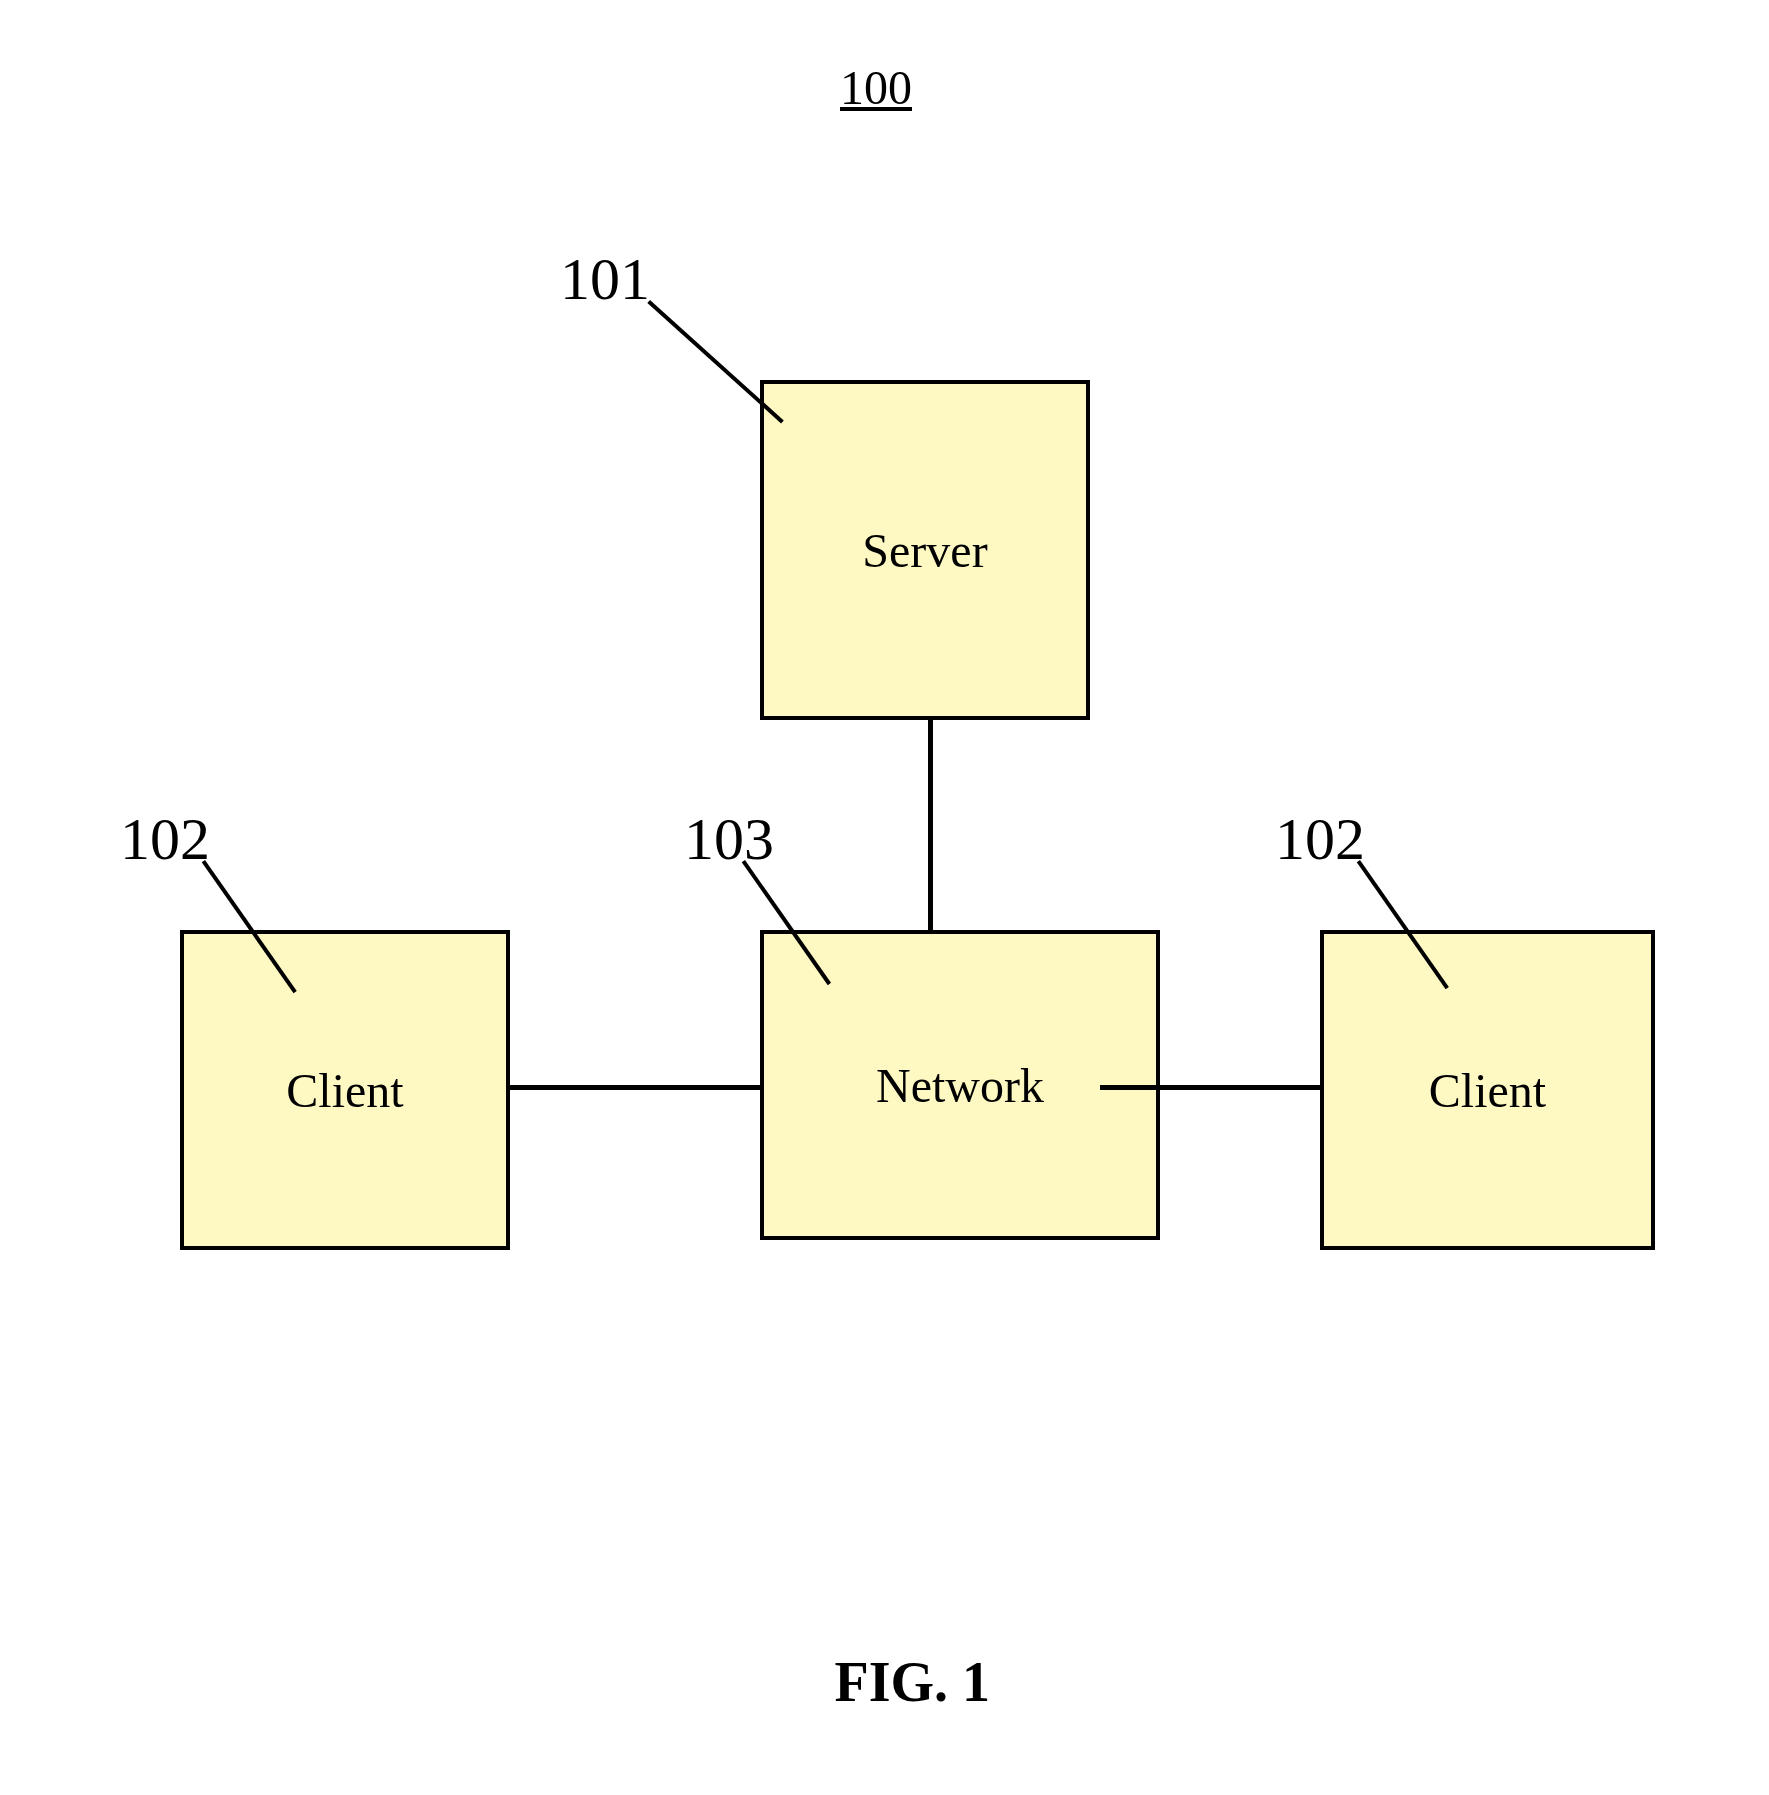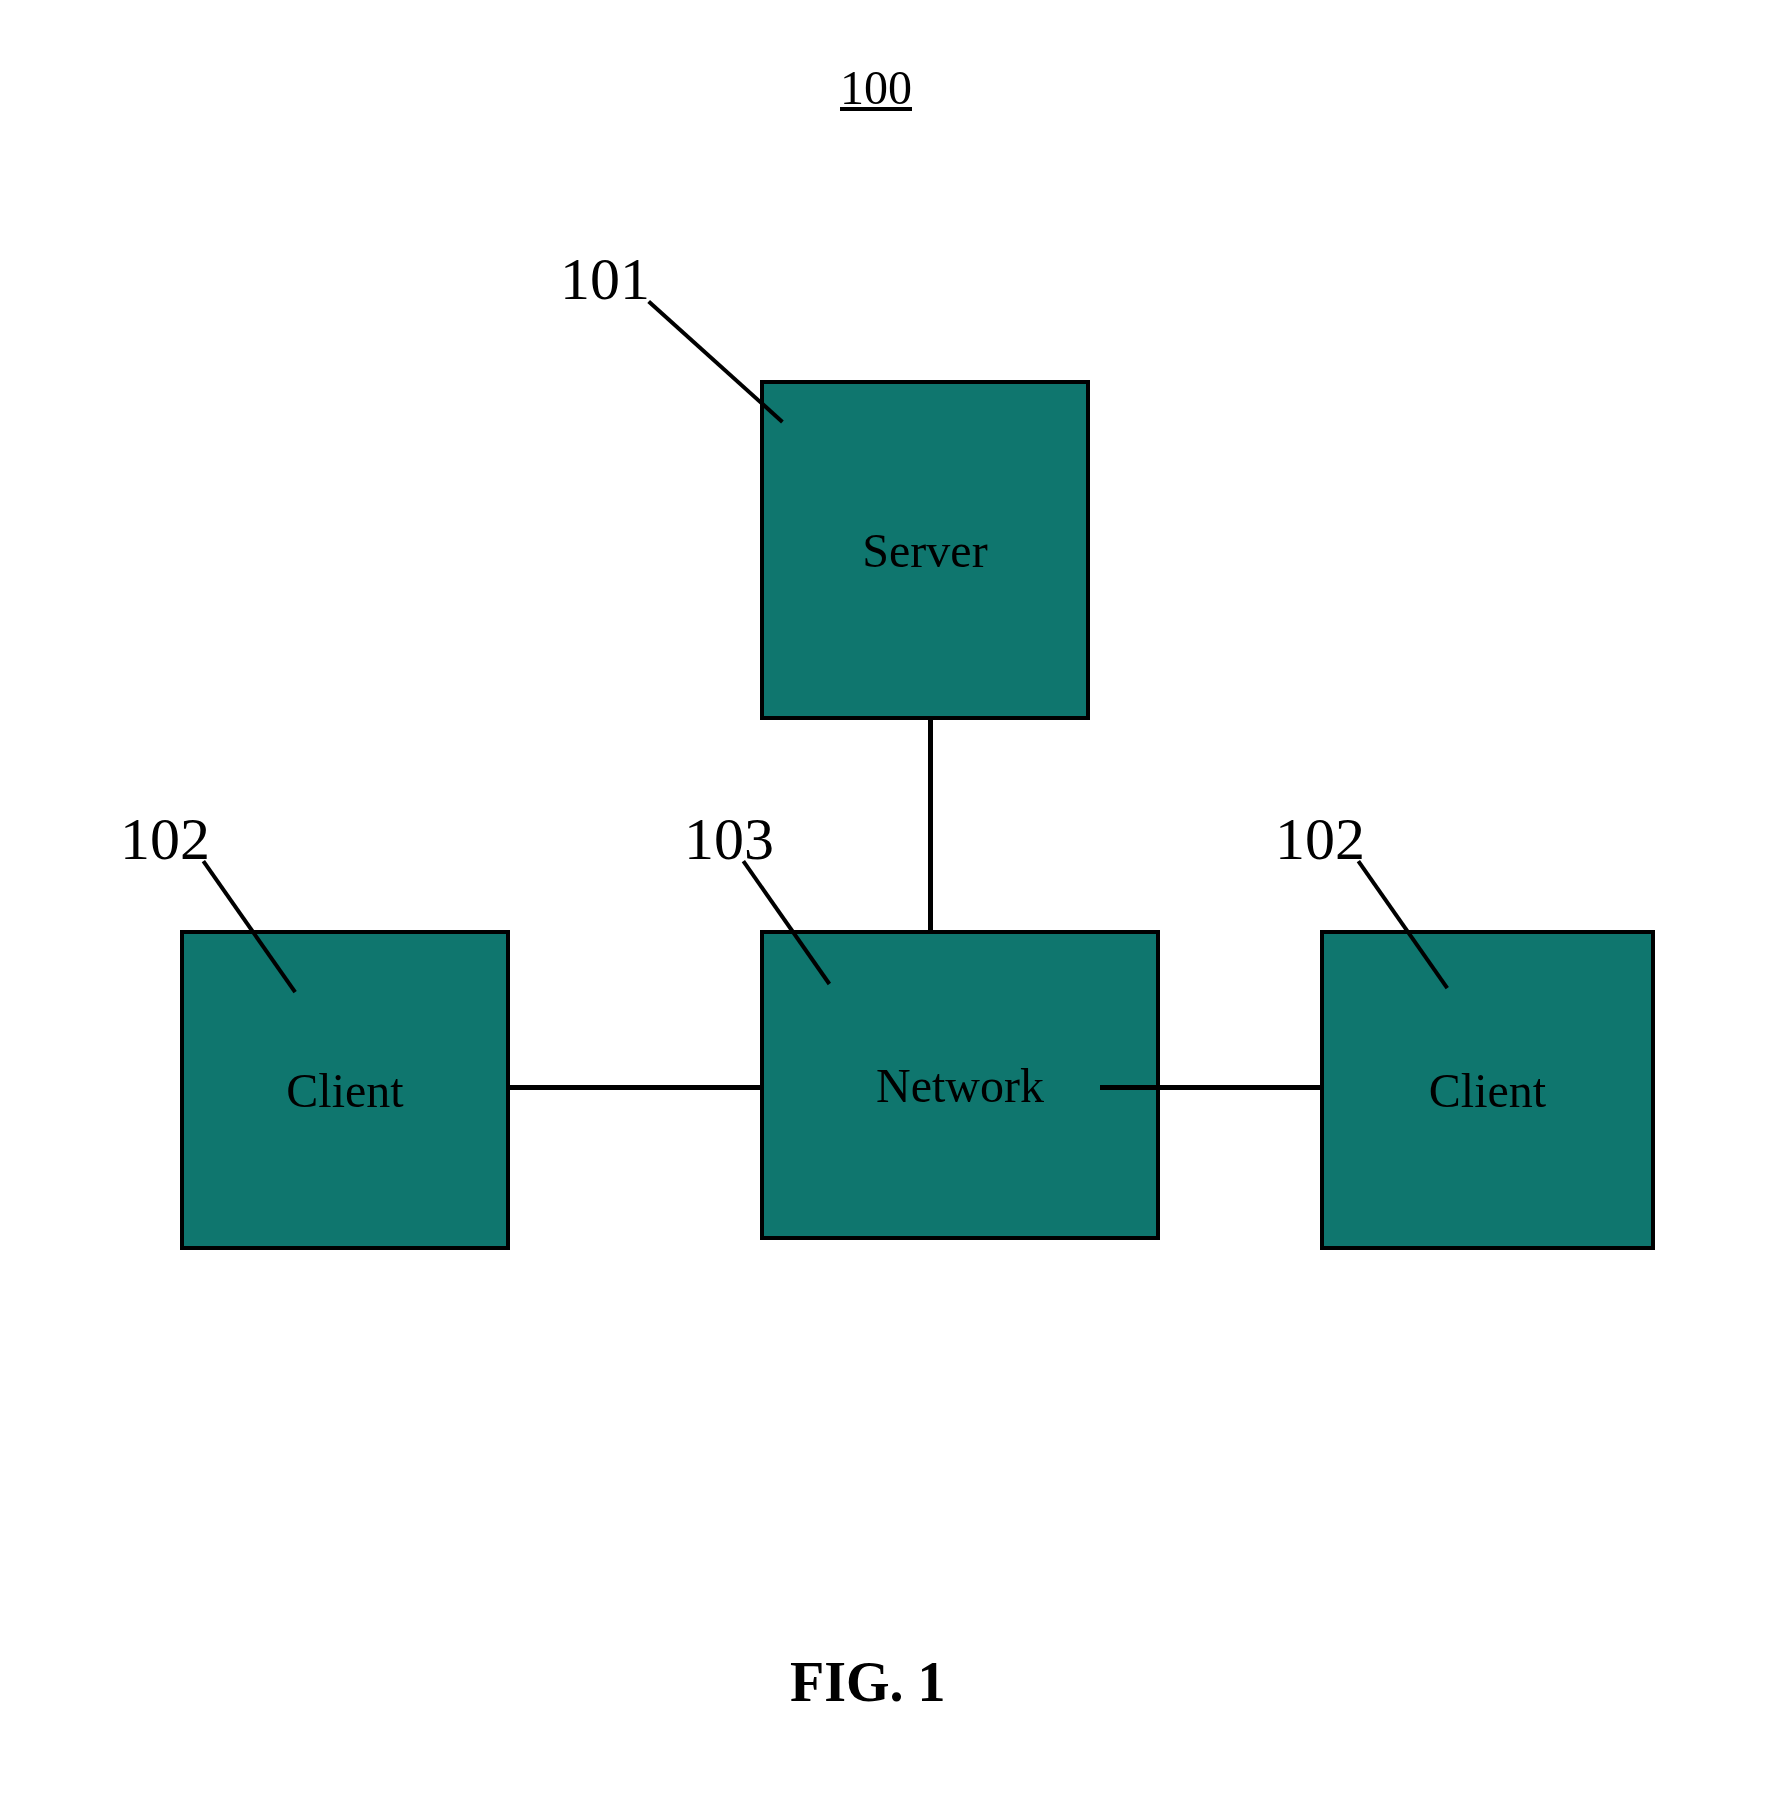--- a/index.html
+++ b/index.html
@@ -17,31 +17,31 @@
   .figure-number {
     position: absolute;
     font-size: 48px;
     text-decoration: underline;
     text-align: left;
   }
   .figure-caption {
     position: absolute;
     font-size: 56px;
     font-weight: bold;
-    text-align: left;
+    text-align: right;
   }
   .node-box {
     position: absolute;
     border: 4px solid #000000;
     box-sizing: border-box;
     display: flex;
     align-items: center;
     justify-content: center;
     font-size: 48px;
-    background: #0f766e;
+    background: #fef9c3;
   }
   .ref-label {
     position: absolute;
     font-size: 60px;
   }
   .lead-line {
     position: absolute;
     background: #000000;
     transform-origin: 0 0;
     height: 4px;

